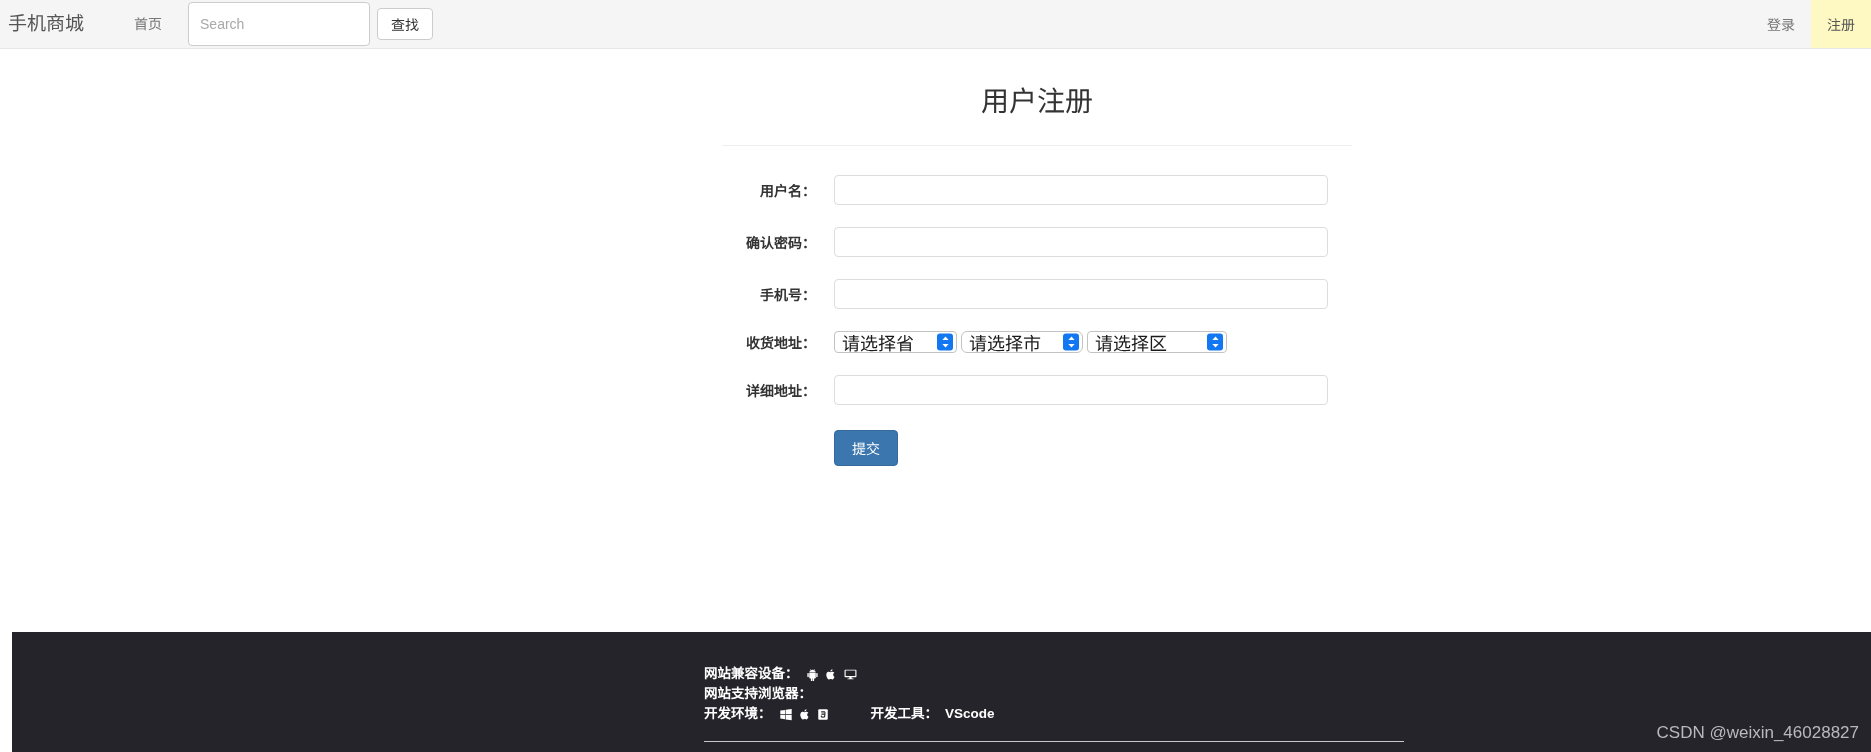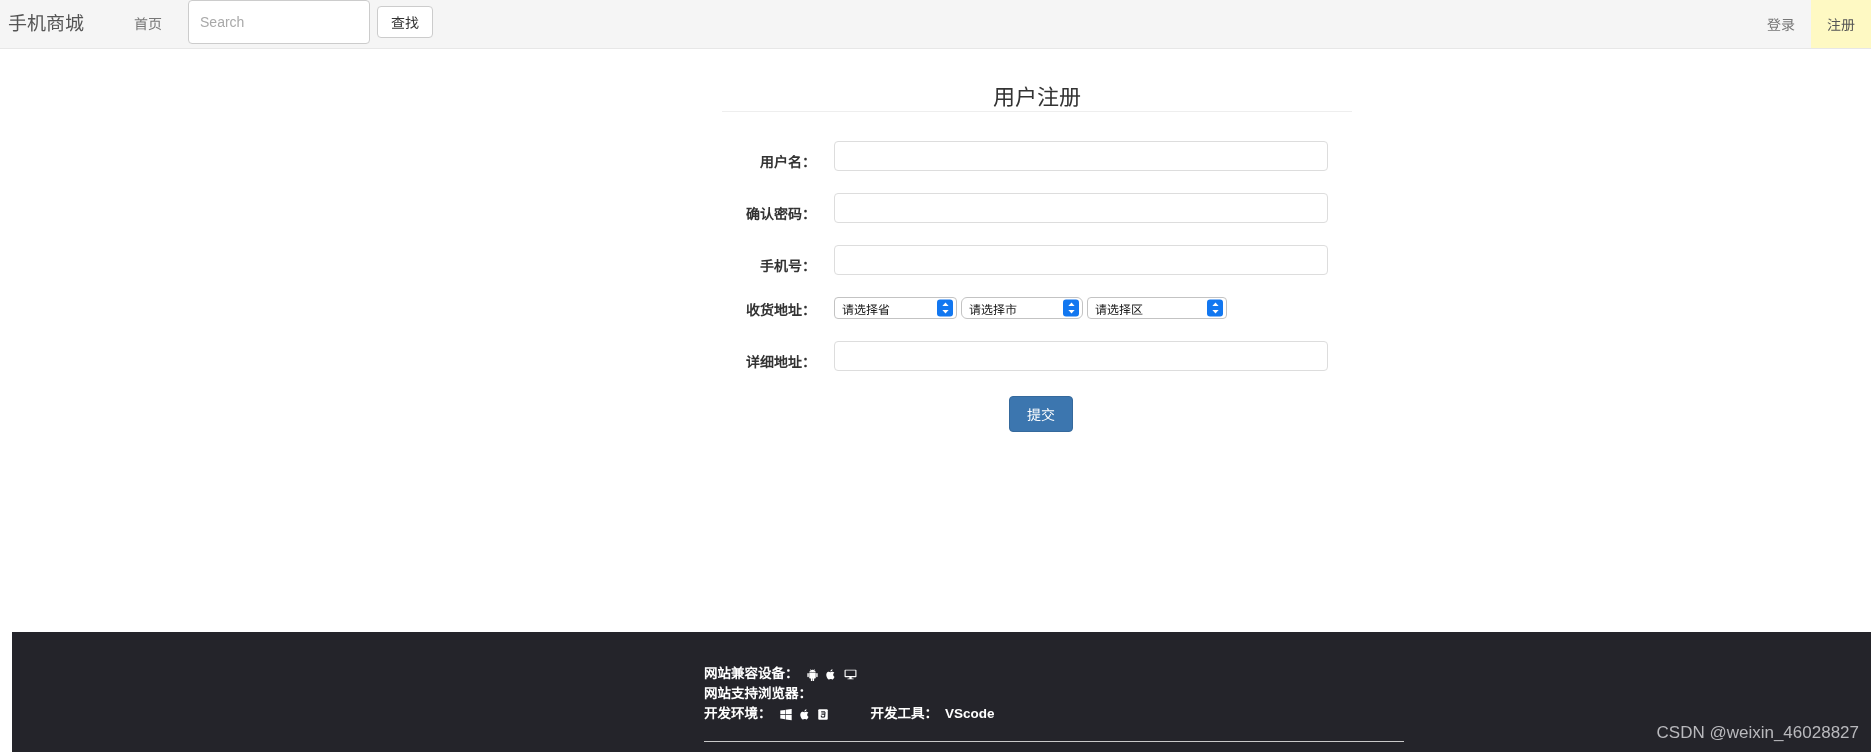--- a/index.html
+++ b/index.html
@@ -17,21 +17,21 @@
 
   
   .navbar {
     position: absolute;
     top: 0; left: 0;
     width: 1871px;
     height: 49px;
     background: #f5f5f5;
     border-bottom: 1px solid #e7e7e7;
     display: flex;
-    align-items: flex-start;
+    align-items: center;
   }
   .brand {
     font-size: 19px;
     color: #555555;
     margin-left: -8px;
     padding: 0 16px;
     line-height: 48px;
     white-space: nowrap;
     text-decoration: none;
   }
@@ -104,30 +104,30 @@
     background: #ffffff;
   }
   .form-wrap {
     position: absolute;
     left: 722px;
     top: 30px;
     width: 630px;
   }
   .page-title {
     margin: 0;
-    padding: 0 0 0 0;
-    font-size: 22px;
+    padding: 0 0 26px 0;
+    font-size: 28px;
     font-weight: 400;
     color: #333333;
     text-align: center;
     border-bottom: 1px solid #eeeeee;
   }
   .form-row {
     display: flex;
-    align-items: flex-end;
+    align-items: center;
     margin-top: 22px;
   }
   .form-row:first-of-type { margin-top: 29px; }
   .form-label {
     width: 112px;
     text-align: right;
     padding-right: 18px;
     font-size: 14px;
     font-weight: bold;
     color: #333333;
@@ -152,21 +152,21 @@
   }
   .mac-select {
     position: relative;
     display: inline-flex;
     align-items: center;
     height: 22px;
     background: #ffffff;
     border: 1px solid #c3c3c3;
     border-radius: 4px;
     padding: 0 18px 0 7px;
-    font-size: 12px;
+    font-size: 18px;
     color: #1a1a1a;
     white-space: nowrap;
     cursor: pointer;
   }
   .mac-select.w-prov { width: 123px; }
   .mac-select.w-city { width: 122px; border-radius: 6px; }
   .mac-select.w-dist { width: 140px; }
   .stepper {
     position: absolute;
     right: 3px;
@@ -183,21 +183,20 @@
     gap: 1px;
   }
   .stepper svg { display: block; }
 
   .submit-row {
     display: flex;
     margin-top: 25px;
   }
   .submit-spacer { width: 112px; }
   .btn-submit {
-    margin-left: 175px;
     padding: 7px 17px;
     font-size: 14px;
     font-family: inherit;
     color: #ffffff;
     background: #3c76af;
     border: 1px solid #35699c;
     border-radius: 4px;
     cursor: pointer;
     white-space: nowrap;
   }

